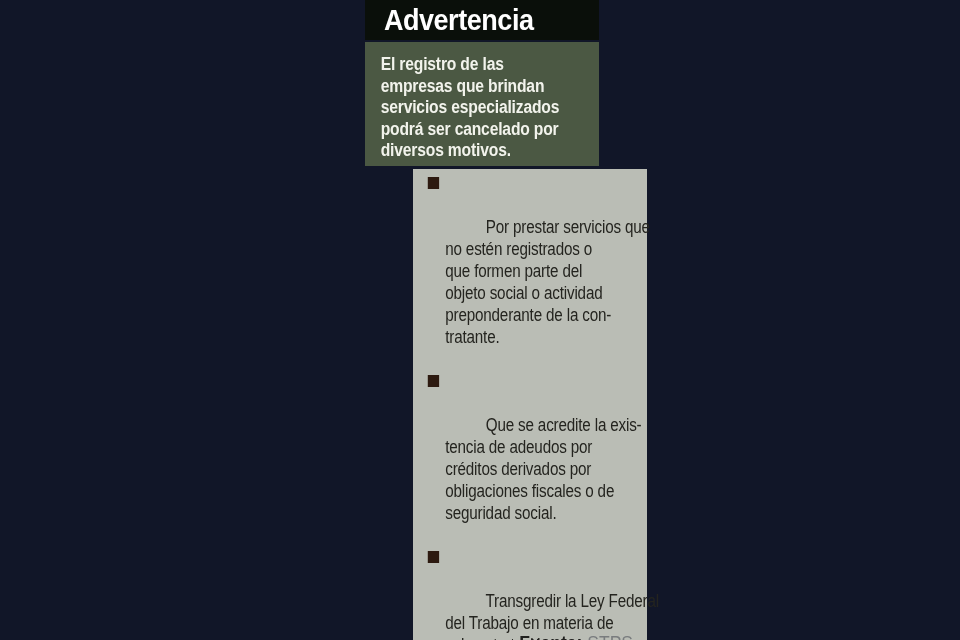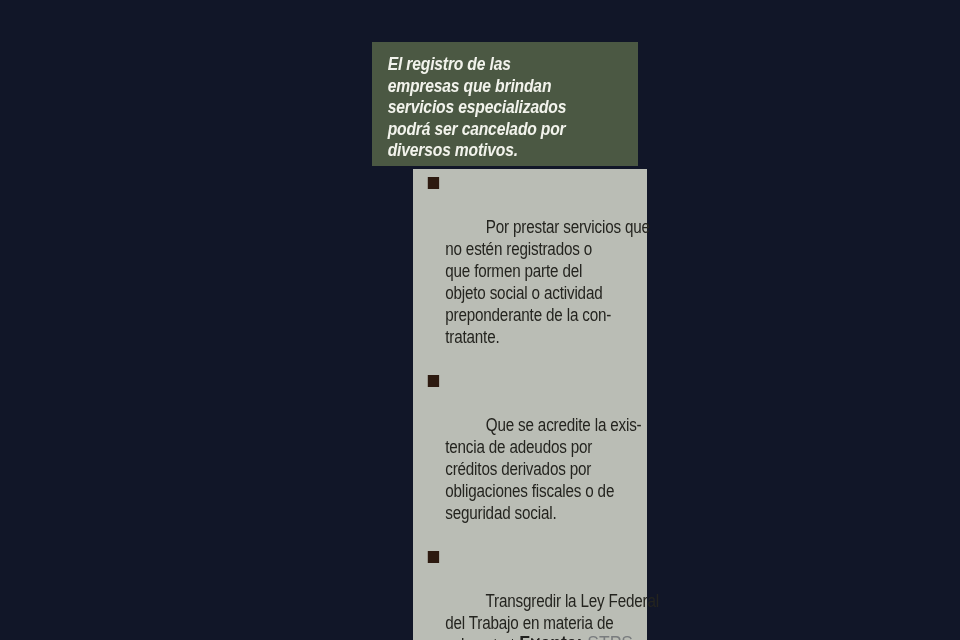--- a/index.html
+++ b/index.html
@@ -40,26 +40,25 @@
     font-size: 30px;
     padding-left: 21px;
     letter-spacing: -0.5px;
     transform: scaleX(0.9);
     transform-origin: 0 50%;
     white-space: pre;
   }
   .intro {
     position: absolute;
     top: 42px;
-    left: 7px;
-    width: 266px;
+    left: 0;
+    width: 234px;
     height: 124px;
     background: #4b5843;
     overflow: hidden;
-    font-style: italic;
   }
   .intro-text {
     width: 269px;
     transform: scaleX(0.87);
     transform-origin: 0 0;
     padding: 12px 0 0 18px;
     box-sizing: border-box;
     color: #f2f3ec;
     font-weight: bold;
     font-size: 18px;
@@ -117,20 +116,23 @@
     color: #797c7e;
     font-weight: normal;
   }
 </style>
 </head>
 <body>
 
 <div class="stage">
   <div class="column">
 
+    <div class="header">
+      <span class="title">Advertencia</span>
+    </div>
 
     <div class="intro">
       <div class="intro-text">El registro de las
 empresas que brindan
 servicios especializados
 podrá ser cancelado por
 diversos motivos.</div>
     </div>
 
     <div class="panel">

